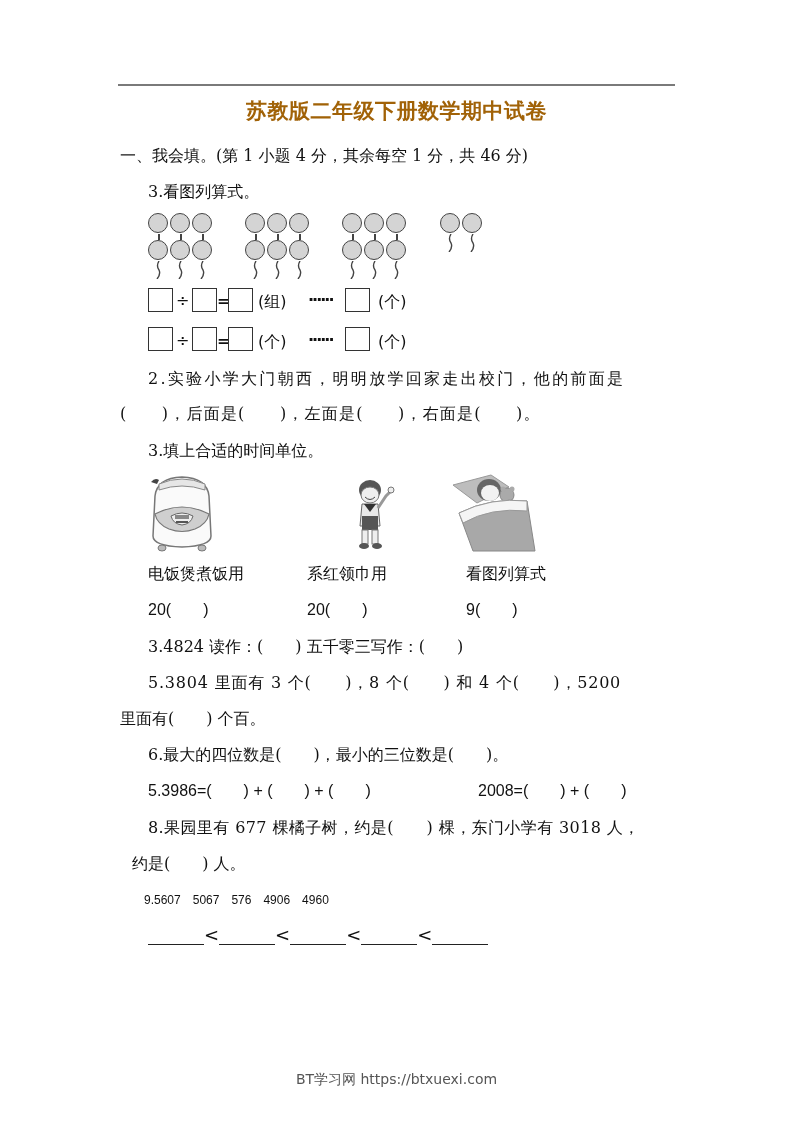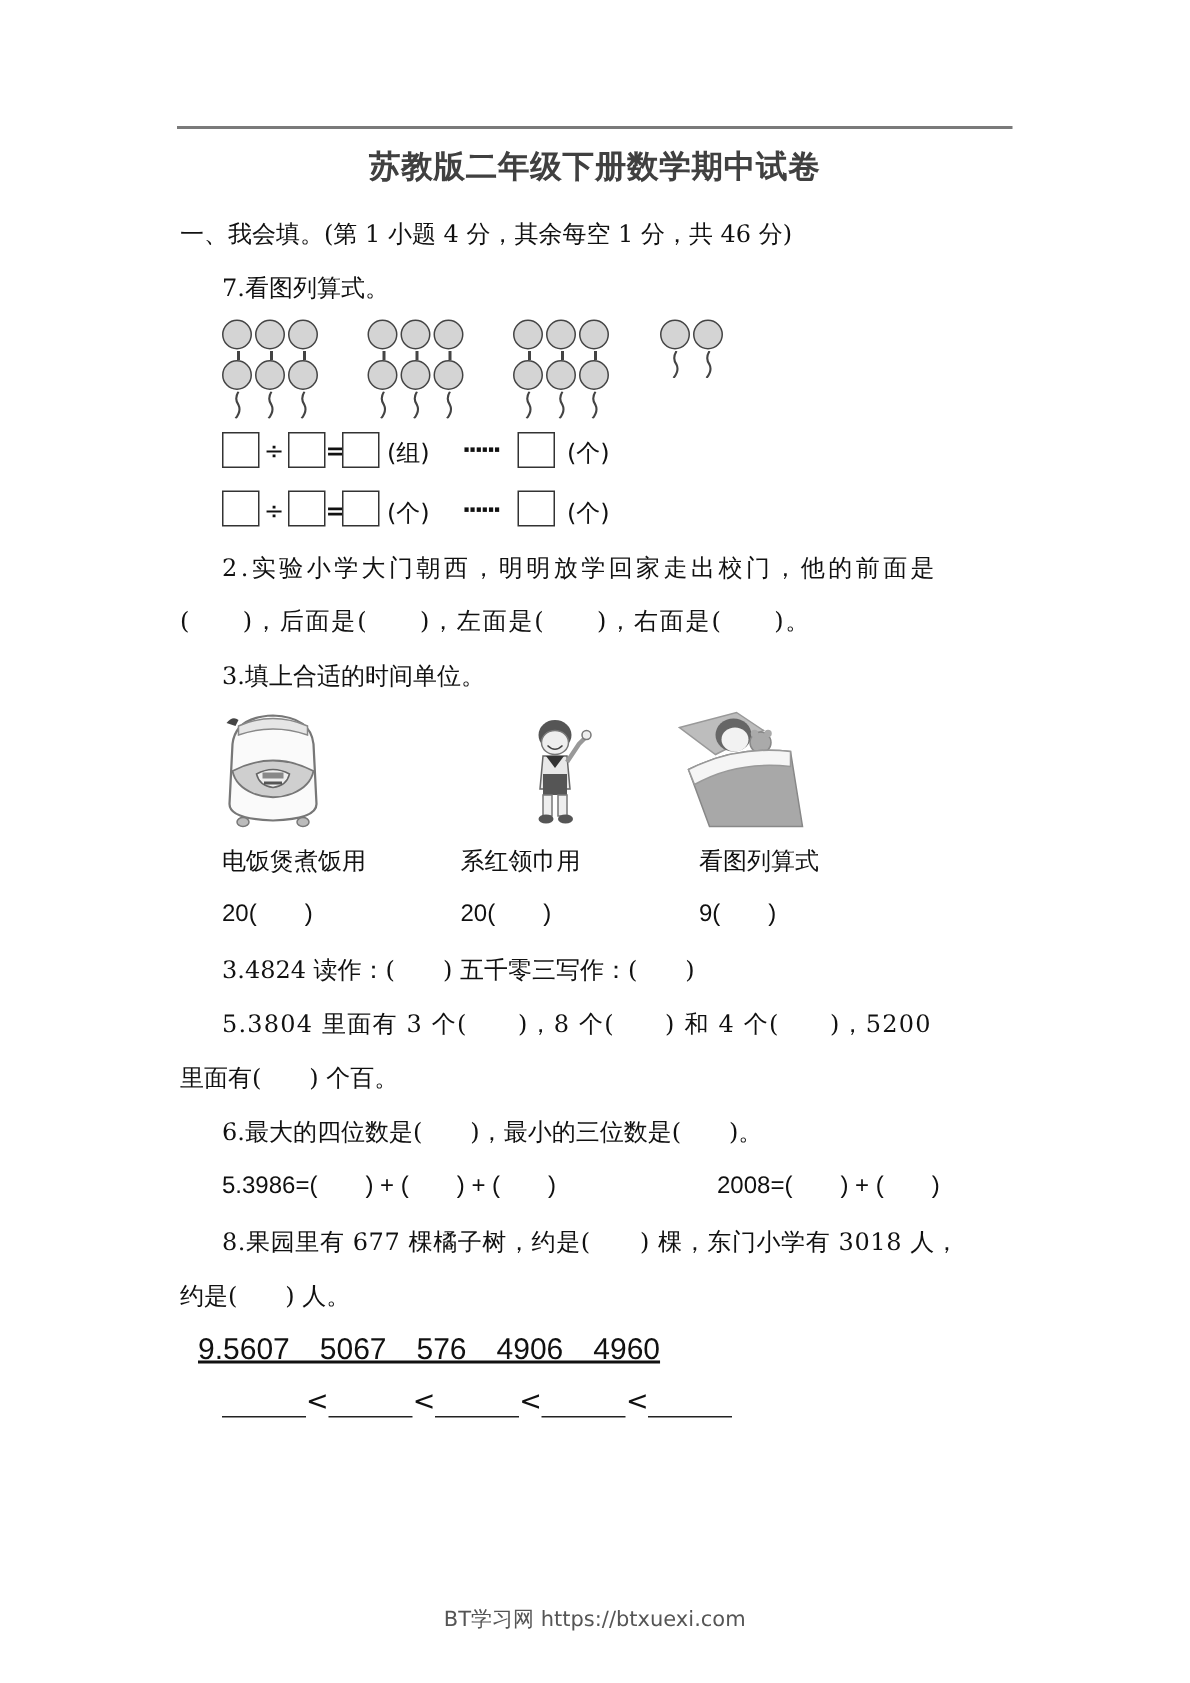--- a/index.html
+++ b/index.html
@@ -1,41 +1,41 @@
 <!DOCTYPE html>
 <html><head>
 <meta charset="utf-8">
 <style>
   html, body { margin:0; padding:0; background:#ffffff; }
   body { width:793px; height:1122px; position:relative; overflow:hidden;
          font-family:"DejaVu Serif","Liberation Serif",serif; color:#111; }
   .abs { position:absolute; white-space:nowrap; }
   .rule { position:absolute; left:118px; top:84px; width:557px; height:2px; background:#7a7a7a; }
   .title { left:0; width:793px; top:97px; text-align:center; font-family:"DejaVu Sans","Liberation Sans",sans-serif;
-           font-size:21px; font-weight:bold; letter-spacing:0.5px; color:#404040; }
+           font-size:21px; font-weight:bold; letter-spacing:0.5px; color:#a16207; }
   .line { font-size:16px; line-height:20px; }
   .num { font-family:"Liberation Sans","DejaVu Sans",sans-serif; }
   .balloon { position:absolute; width:18px; height:18px; border:1.6px solid #444; border-radius:50%; background:#d4d4d4; }
   .bknot { position:absolute; width:2px; height:6px; background:#444; }
   .box { position:absolute; width:23px; height:22px; border:1.5px solid #333; background:#fff; }
   .op { position:absolute; font-size:16px; font-family:"DejaVu Sans",sans-serif; }
   .pic { position:absolute; }
   .blank { display:inline-block; border-bottom:1px solid #222; width:56px; height:16px; vertical-align:bottom; }
   .footer { left:0; width:793px; top:1071px; text-align:center; font-family:"DejaVu Sans","Liberation Sans",sans-serif;
             font-size:14px; color:#555; }
 </style>
 </head>
 <body>
 
 <div class="rule"></div>
 <div class="abs title">苏教版二年级下册数学期中试卷</div>
 
 <div class="abs line" style="left:120px;top:146px;">一、我会填。(第 1 小题 4 分，其余每空 1 分，共 46 分)</div>
 
-<div class="abs line" style="left:148px;top:182px;">7.看图列算式。</div>
+<div class="abs line" style="left:148px;top:182px;">3.看图列算式。</div>
 
 <div id="balloons">
     <div class="balloon" style="left: 148px; top: 213px;"></div>
     <div class="bknot" style="left: 158px; top: 234px;"></div>
     <div class="balloon" style="left: 148px; top: 240px;"></div>
     <svg width="8" height="18" style="position: absolute; left: 154px; top: 261px;">
       <path d="M5 0 Q2 5 5 9 Q7 13 3 18" fill="none" stroke="#444" stroke-width="1.4"></path>
     </svg>
     <div class="balloon" style="left: 170px; top: 213px;"></div>
     <div class="bknot" style="left: 180px; top: 234px;"></div>
@@ -175,20 +175,20 @@
 
 <div class="abs line" style="left:148px;top:673px;letter-spacing:0.8px;">5.3804 里面有 3 个(　　)，8 个(　　) 和 4 个(　　)，5200</div>
 <div class="abs line" style="left:120px;top:709px;text-align:center;">里面有(　　) 个百。</div>
 
 <div class="abs line" style="left:148px;top:745px;">6.最大的四位数是(　　)，最小的三位数是(　　)。</div>
 
 <div class="abs line num" style="left:148px;top:781px;">5.3986=(　　) + (　　) + (　　)</div>
 <div class="abs line num" style="left:478px;top:781px;">2008=(　　) + (　　)</div>
 
 <div class="abs line" style="left:148px;top:818px;letter-spacing:0.4px;">8.果园里有 677 棵橘子树，约是(　　) 棵，东门小学有 3018 人，</div>
-<div class="abs line" style="left:120px;top:854px;">约是(　　) 人。</div>
+<div class="abs line" style="left:132px;top:854px;">约是(　　) 人。</div>
 
-<div class="abs line num" style="left:132px;top:890px;font-size:20px;text-decoration:underline;">9.5607　5067　576　4906　4960</div>
+<div class="abs line num" style="left:144px;top:890px;font-size:12px;">9.5607　5067　576　4906　4960</div>
 <div class="abs line" style="left:148px;top:925px;font-size:18px;font-family:'DejaVu Sans',sans-serif;">
   <span class="blank"></span><span>&lt;</span><span class="blank"></span><span>&lt;</span><span class="blank"></span><span>&lt;</span><span class="blank"></span><span>&lt;</span><span class="blank"></span>
 </div>
 
 <div class="abs footer">BT学习网 https://btxuexi.com</div>
 
 </body></html>

